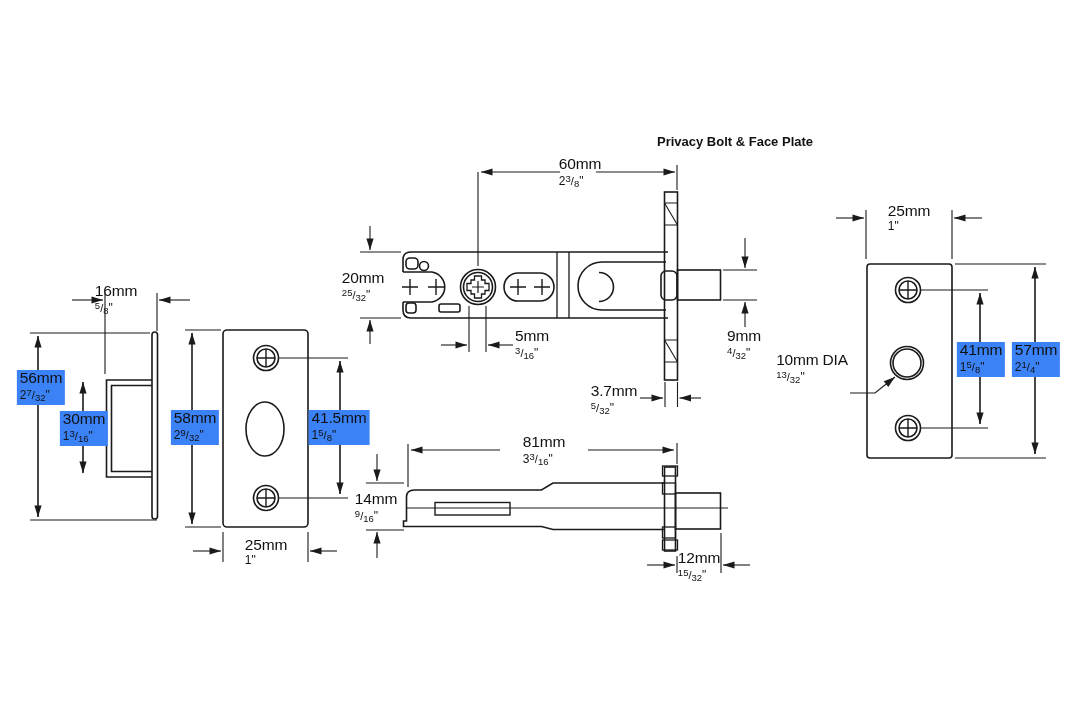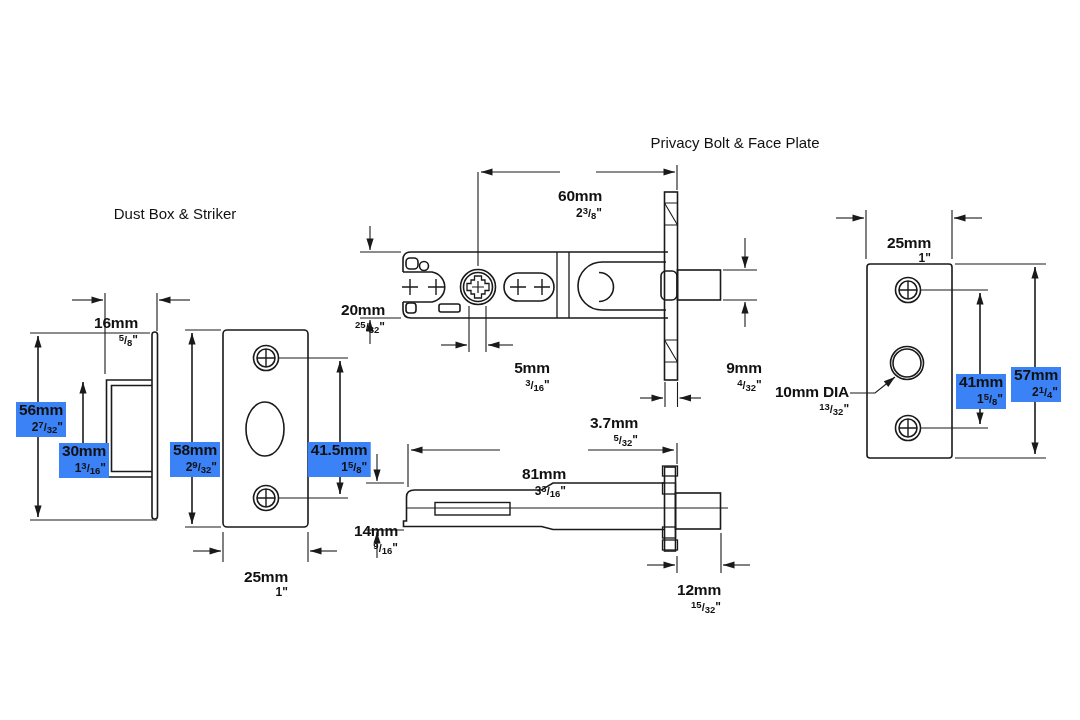--- a/index.html
+++ b/index.html
@@ -1,22 +1,22 @@
 <!DOCTYPE html>
 <html><head>
 <meta charset="utf-8">
 <style>
   html,body{margin:0;padding:0;background:#ffffff;}
   #stage{position:relative;width:1080px;height:720px;background:#fff;overflow:hidden;
          font-family:"Liberation Sans", sans-serif;}
   #linework{position:absolute;left:0;top:0;z-index:1;}
   .title{position:absolute;z-index:2;transform:translateX(-50%);white-space:nowrap;
-         font-weight:normal;font-size:15px;color:#111;}
-  .dim{position:absolute;z-index:2;transform:translateX(-50%);text-align:right;
-       color:#111;font-weight:bold;white-space:nowrap;margin-top:32px;}
+         font-weight:bold;font-size:13px;color:#111;}
+  .dim{position:absolute;z-index:2;transform:translateX(-50%);text-align:left;
+       color:#111;font-weight:normal;white-space:nowrap;}
   .dim .mm{font-size:15.5px;line-height:16px;letter-spacing:-0.2px;}
   .dim .in{font-size:12px;line-height:14px;}
   .dim .in sup{font-size:9.5px;vertical-align:3px;}
   .dim .in sub{font-size:9.5px;vertical-align:-2px;}
   .dim .in .fs{font-size:11px;}
   .dim.bg{background:#3b82f6;padding:0 3px;}
 </style>
 </head>
 <body>
 
@@ -162,21 +162,20 @@
     <line x1="980" y1="293" x2="980" y2="424" marker-end="url(#arr)"></line>
 
     <path d="M955,264 H1046 M955,458 H1046"></path>
     <line x1="1035" y1="454" x2="1035" y2="267" marker-end="url(#arr)"></line>
     <line x1="1035" y1="267" x2="1035" y2="454" marker-end="url(#arr)"></line>
 
     <path d="M850,393 H875 L895,377" marker-end="url(#arr)"></path>
   </g>
 </svg>
 
-<div class="title" style="left:175px;top:205px">Dust Box &amp; Striker</div>
 <div class="title" style="left:735px;top:134px">Privacy Bolt &amp; Face Plate</div>
 
 <div class="dim" style="left:116px;top:283px">
   <div class="mm">16mm</div>
       <div class="in"><sup>5</sup><span class="fs">/</span><sub>8</sub><span>"</span></div>
 </div>
 <div class="dim bg" style="left:41px;top:370px">
   <div class="mm">56mm</div>
       <div class="in"><span>2</span><sup>7</sup><span class="fs">/</span><sub>32</sub><span>"</span></div>
 </div>
@@ -229,21 +228,21 @@
       <div class="in"><sup>15</sup><span class="fs">/</span><sub>32</sub><span>"</span></div>
 </div>
 <div class="dim" style="left:909px;top:203px">
   <div class="mm">25mm</div>
       <div class="in"><span>1</span><span>"</span></div>
 </div>
 <div class="dim bg" style="left:981px;top:342px">
   <div class="mm">41mm</div>
       <div class="in"><span>1</span><sup>5</sup><span class="fs">/</span><sub>8</sub><span>"</span></div>
 </div>
-<div class="dim bg" style="left:1036px;top:335px">
+<div class="dim bg" style="left:1036px;top:342px">
   <div class="mm">57mm</div>
       <div class="in"><span>2</span><sup>1</sup><span class="fs">/</span><sub>4</sub><span>"</span></div>
 </div>
 <div class="dim" style="left:812px;top:352px">
   <div class="mm">10mm DIA</div>
       <div class="in"><sup>13</sup><span class="fs">/</span><sub>32</sub><span>"</span></div>
 </div>
 
 </div>
 

